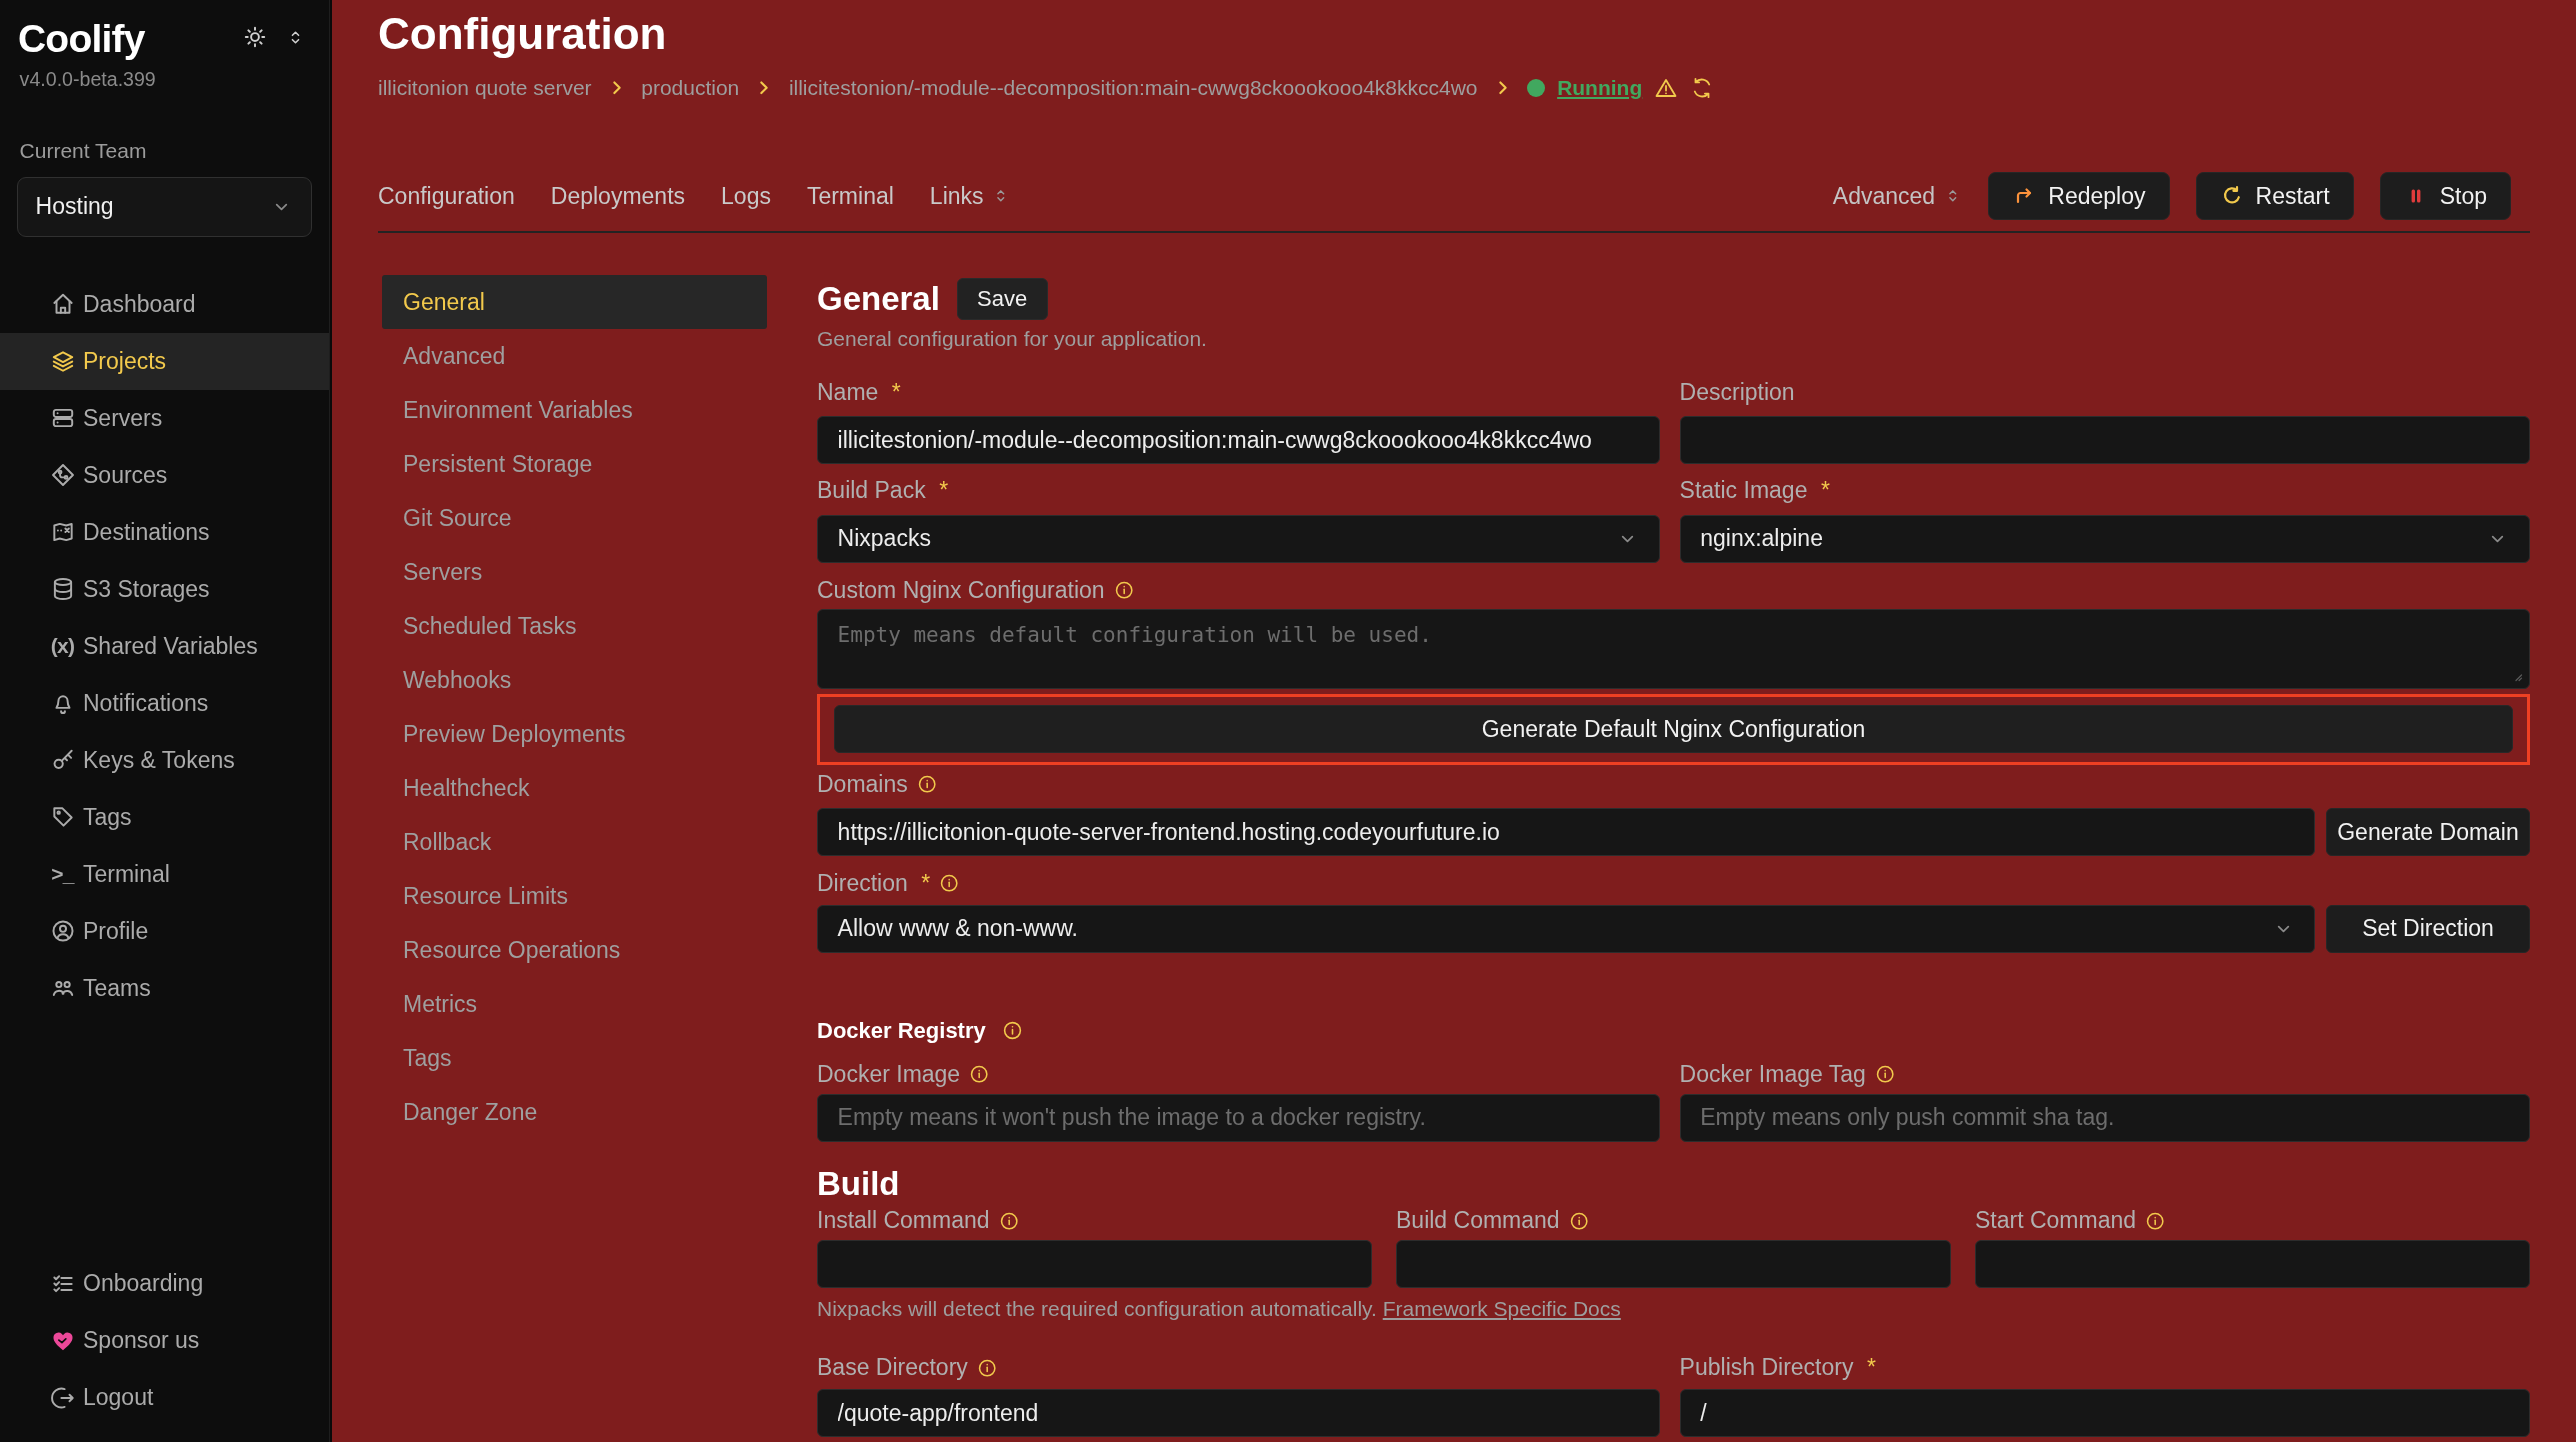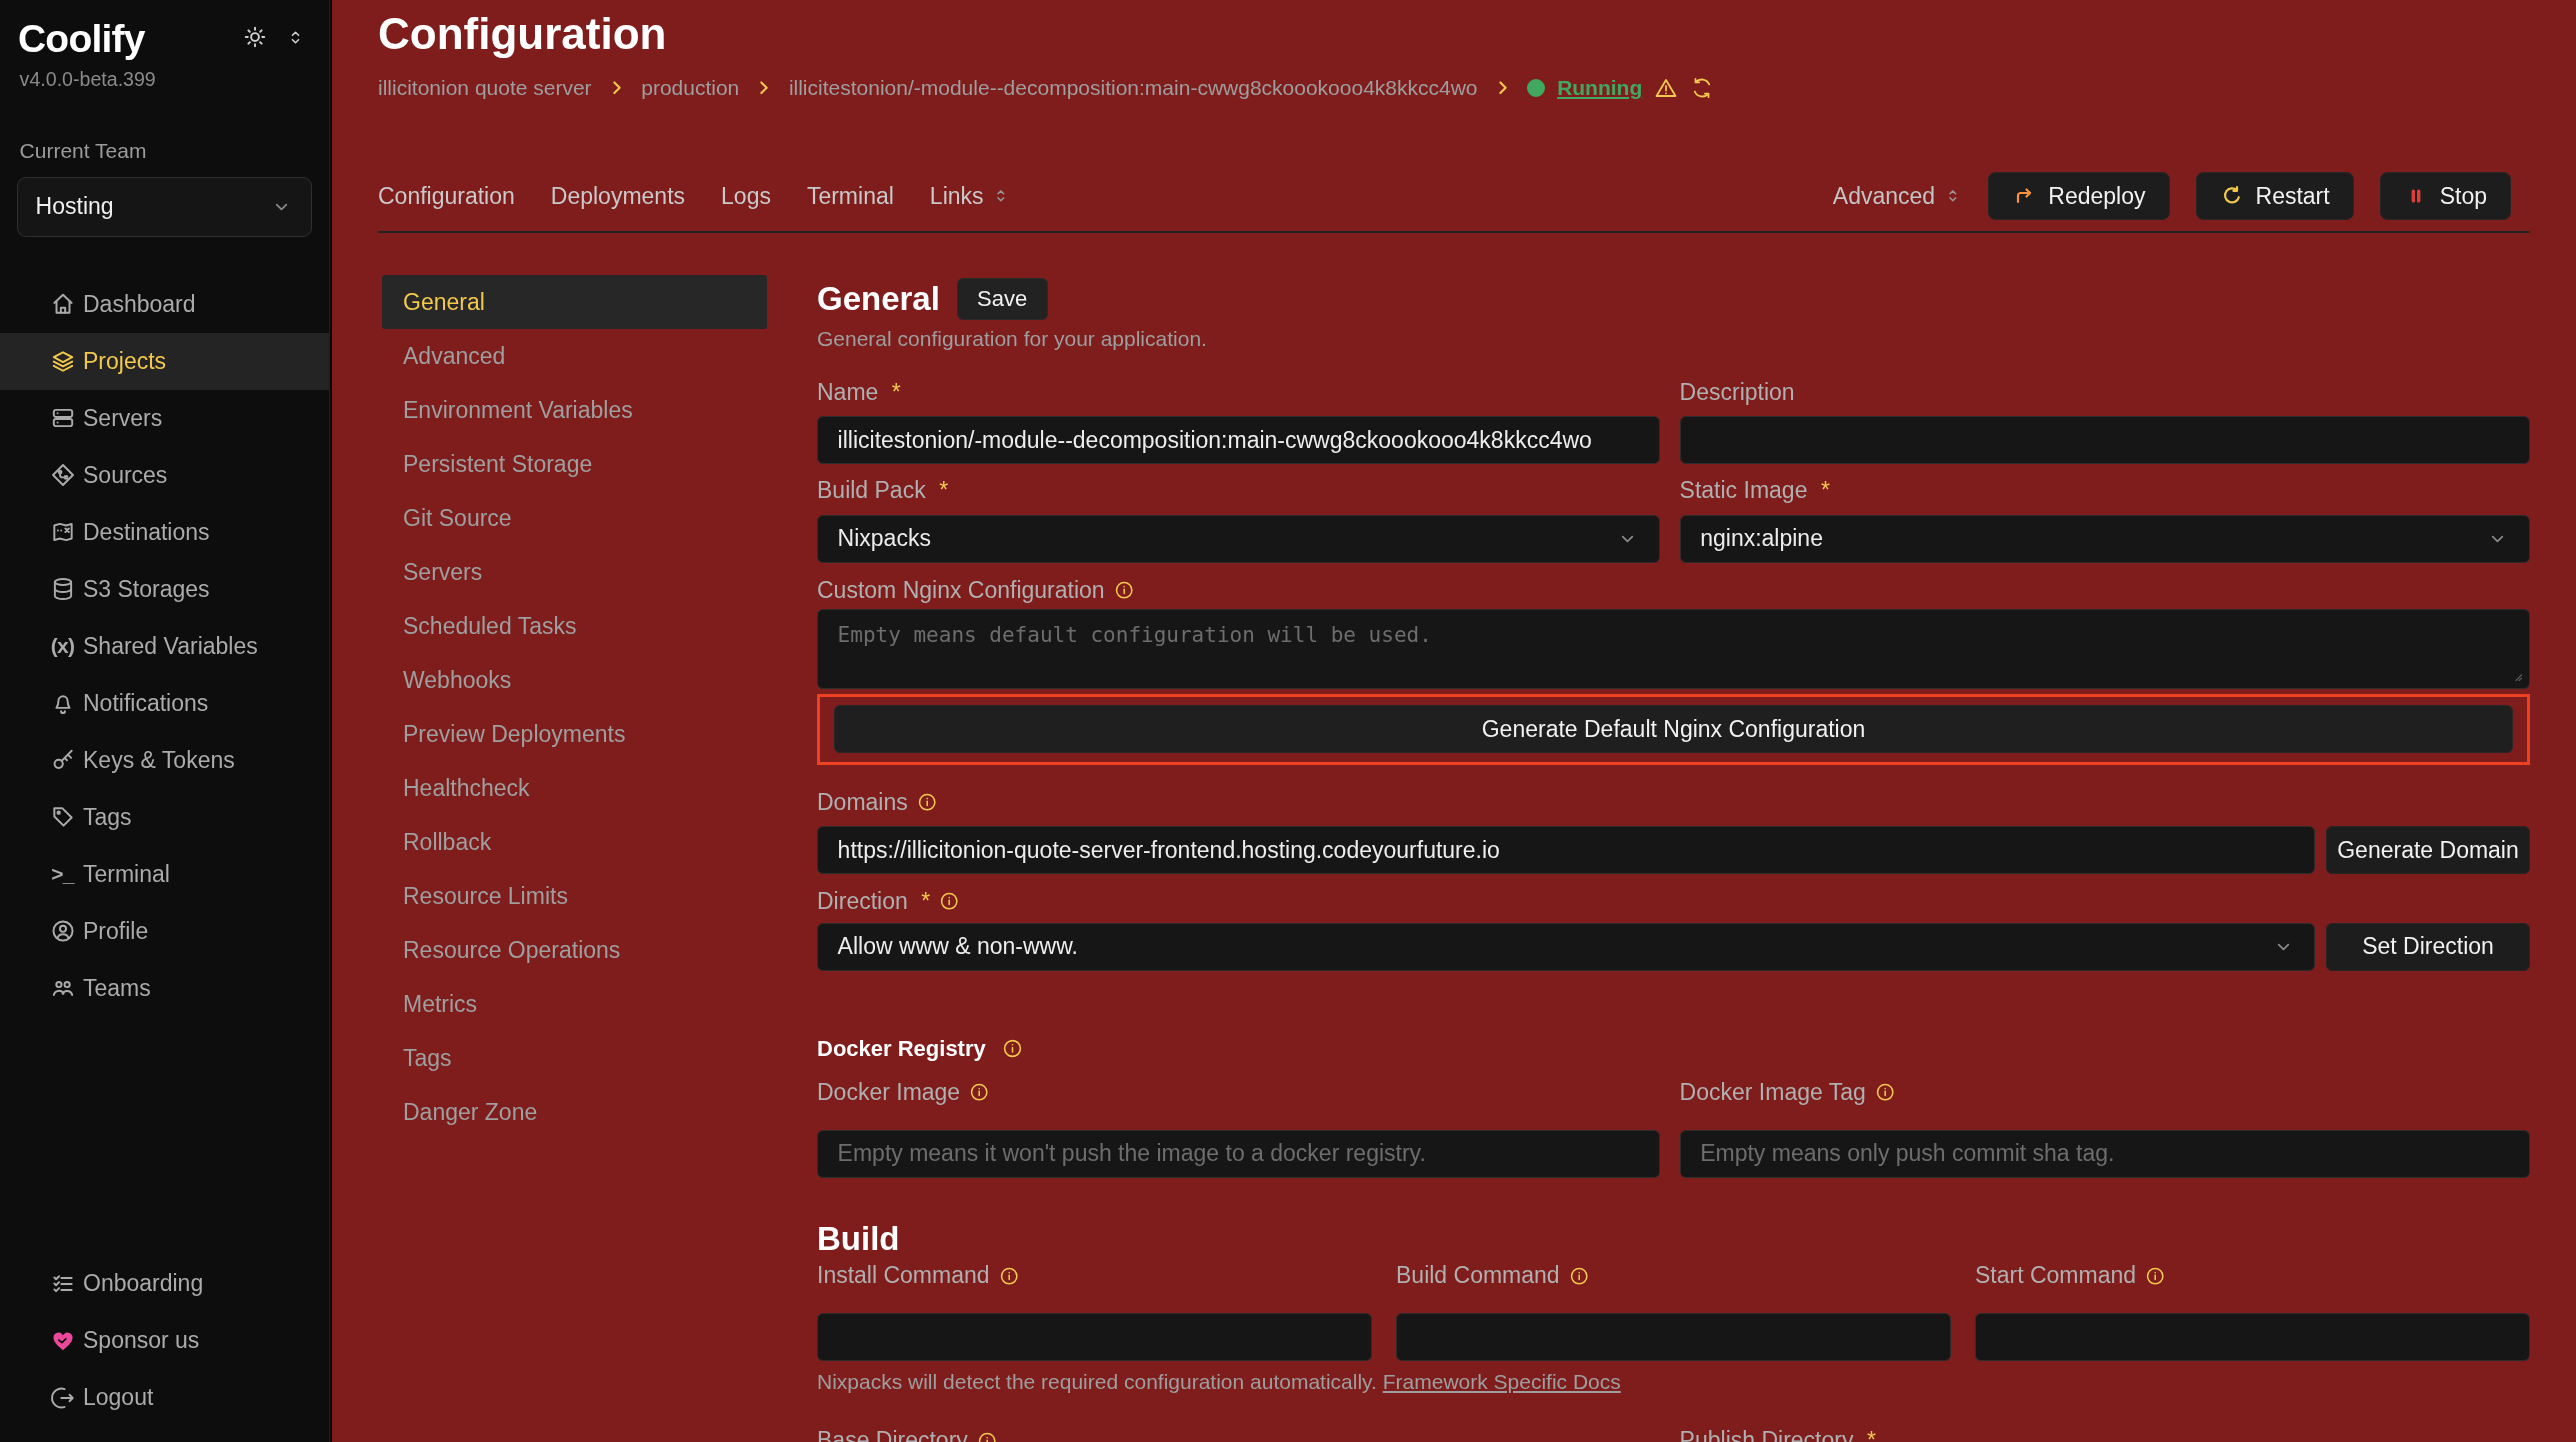--- a/index.html
+++ b/index.html
@@ -75,22 +75,22 @@
   textarea.input { height:80px; padding:13.6px 19.6px; resize:none;
     font-family:"DejaVu Sans Mono", monospace; font-size:21px; }
   textarea.input::placeholder { color:#6d6d6d; }
   .resize-handle { position:absolute; right:6px; bottom:6px; color:#5a5a5a; }
   .annotation { margin-top:5.3px; border:3.8px solid #ee4023; padding:8.3px 13.6px; }
   .wide-btn { width:100%; height:48px; background:#1f1f1f; border:0.8px solid #282828; border-radius:6px;
     display:flex; align-items:center; justify-content:center; font-size:23px; color:#f2f2f2; cursor:pointer; }
   .helper { margin-top:9px; font-size:21px; color:#9e9e9e; }
   .helper a { color:#9e9e9e; text-decoration:underline; cursor:pointer; }
   .mt37{margin-top:28px;} .mt17{margin-top:13px;} .mt18{margin-top:13.6px;} .mt14{margin-top:10.6px;}
-  .mt8{margin-top:24px;align-items:center;} .mt10{margin-top:7.6px;} .mt0{margin-top:0;} .mt23{margin-top:17.4px;}
-  .mt86{margin-top:65px;} .mt54{margin-top:42px;} .mt6{margin-top:4.5px;} .mt44{margin-top:33px;}
+  .mt8{margin-top:6px;align-items:center;} .mt10{margin-top:7.6px;} .mt0{margin-top:0;} .mt23{margin-top:17.4px;}
+  .mt86{margin-top:65px;} .mt54{margin-top:23px;} .mt6{margin-top:4.5px;} .mt44{margin-top:33px;}
   .yellow { color:#f2c94c; }
 </style>
 </head>
 <body>
 
 <aside id="sidebar">
   <div class="logo-row">
     <span class="logo">Coolify</span>
     <span class="theme-controls">
       <svg class="ic" width="26" height="26" viewBox="0 0 24 24">

